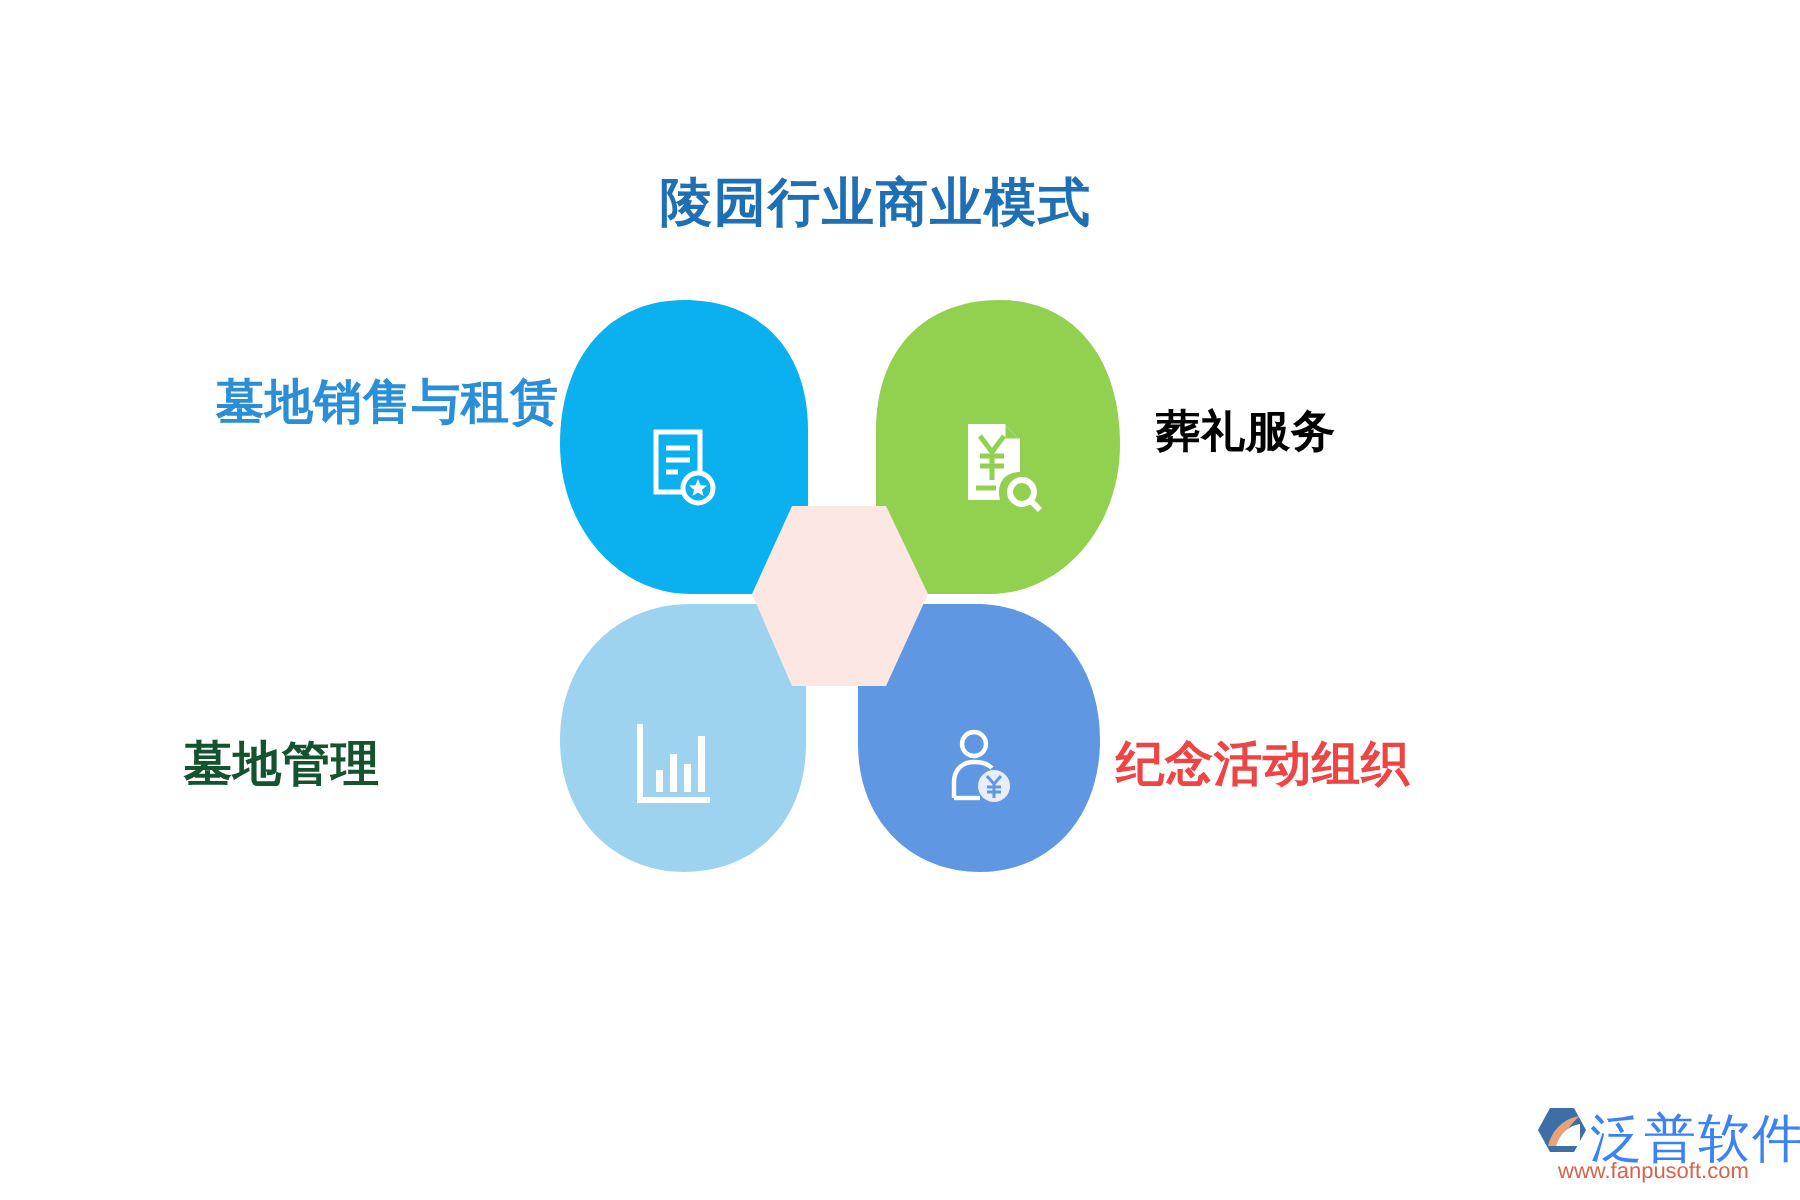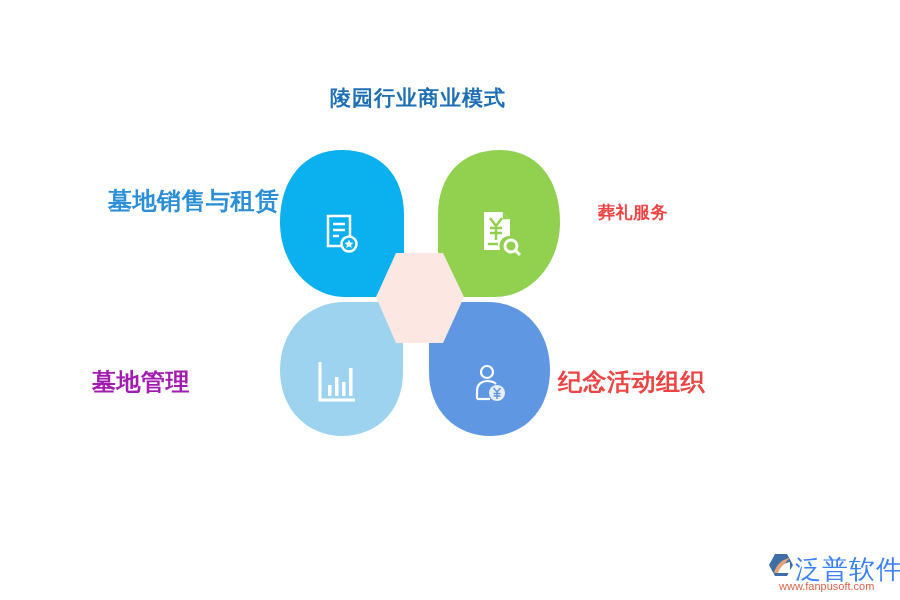--- a/index.html
+++ b/index.html
@@ -1,18 +1,18 @@
 <!DOCTYPE html>
 <html><head>
   <meta charset="utf-8">
   <style>
     html, body { margin:0; padding:0; }
     body { width:900px; height:600px; background:#ffffff; position:relative; overflow:hidden;
            font-family:"DejaVu Sans","Liberation Sans",sans-serif; }
-    .title { position:absolute; left:330px; top:84px; font-size:21px; font-weight:bold;
+    .title { position:absolute; left:330px; top:84px; font-size:26px; font-weight:bold;
              color:#1f6fb5; letter-spacing:1px; white-space:nowrap; }
     .label { position:absolute; font-size:24px; font-weight:bold; white-space:nowrap; letter-spacing:0.5px; }
     .petal { position:absolute; }
     .petal-icon { position:absolute; }
     .hex { position:absolute; left:0; top:0; }
     .logo { position:absolute; left:768px; top:553px; }
     .logo-text { position:absolute; left:795px; top:552px; font-size:26px; color:#3b82f6; white-space:nowrap; letter-spacing:1px; }
     .logo-url { position:absolute; left:779px; top:580px; font-size:11px; color:#d9634a;
                 font-family:Liberation Sans, sans-serif; white-space:nowrap; }
   </style>
@@ -66,22 +66,22 @@
 
 <svg class="petal-icon" style="left:474px;top:364px" width="34" height="40" viewBox="0 0 34 40">
   <circle cx="13" cy="8" r="6" fill="none" stroke="#fff" stroke-width="2.2"></circle>
   <path d="M3,35 L3,27 C3,20 8,17 13,17 C17,17 20,18 22,20" fill="none" stroke="#fff" stroke-width="2.2"></path>
   <line x1="3" y1="35" x2="16" y2="35" stroke="#fff" stroke-width="2.2"></line>
   <circle cx="23" cy="29" r="8" fill="#e8eef8"></circle>
   <path d="M19.5,24 L23,28 L26.5,24 M23,28 L23,35 M19.5,29.5 L26.5,29.5 M19.5,32 L26.5,32" stroke="#5f97e3" stroke-width="1.5" fill="none"></path>
 </svg>
 
 <div class="label" style="left:108px;top:185px;color:#2a8fd6">墓地销售与租赁</div>
-<div class="label" style="left:598px;top:201px;color:#ef4444;font-size:17px">葬礼服务</div>
-<div class="label" style="left:92px;top:366px;color:#a21caf">墓地管理</div>
+<div class="label" style="left:578px;top:201px;color:#000000;font-size:22px">葬礼服务</div>
+<div class="label" style="left:92px;top:366px;color:#14532d">墓地管理</div>
 <div class="label" style="left:558px;top:366px;color:#ef4444">纪念活动组织</div>
 
 <svg class="logo" width="26" height="24" viewBox="0 0 26 24">
   <polygon points="7,1 19,1 25,12 19,23 7,23 1,12" fill="#3d6fa6"></polygon>
   <path d="M6,20 C8,12 14,6 22,5 C17,9 14,14 13,20 Z" fill="#e8a27a"></path>
   <path d="M10,20 C12,14 16,10 22,9 L22,20 Z" fill="#ffffff"></path>
 </svg>
 <div class="logo-text">泛普软件</div>
 <div class="logo-url">www.fanpusoft.com</div>
 

